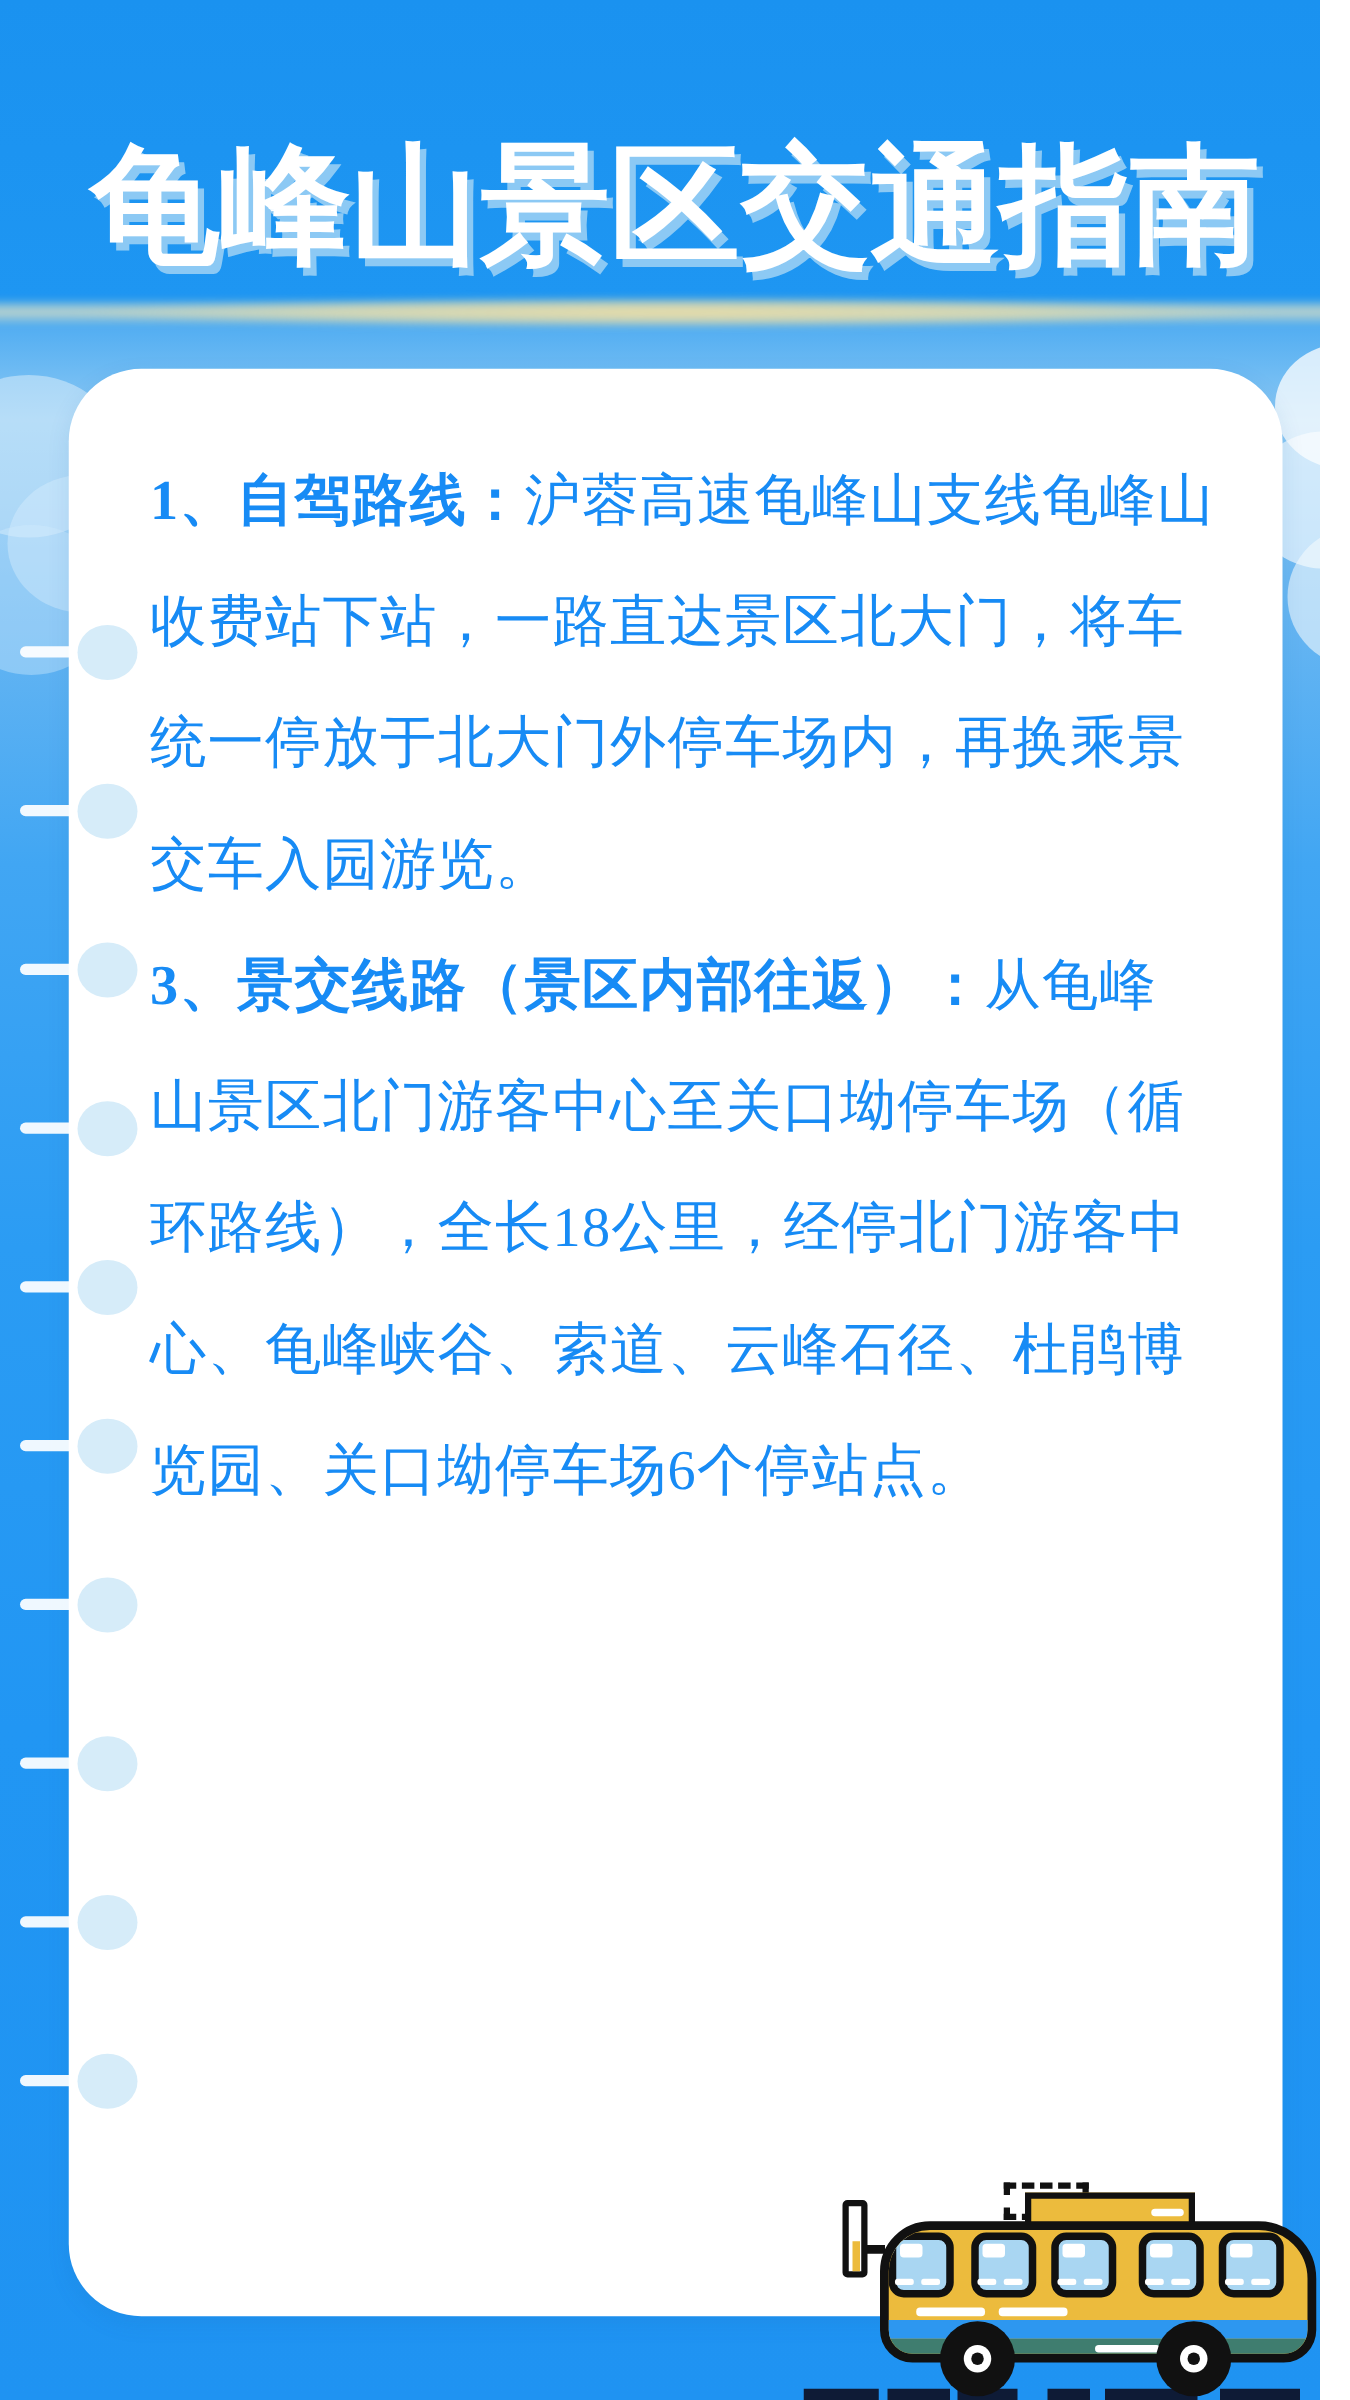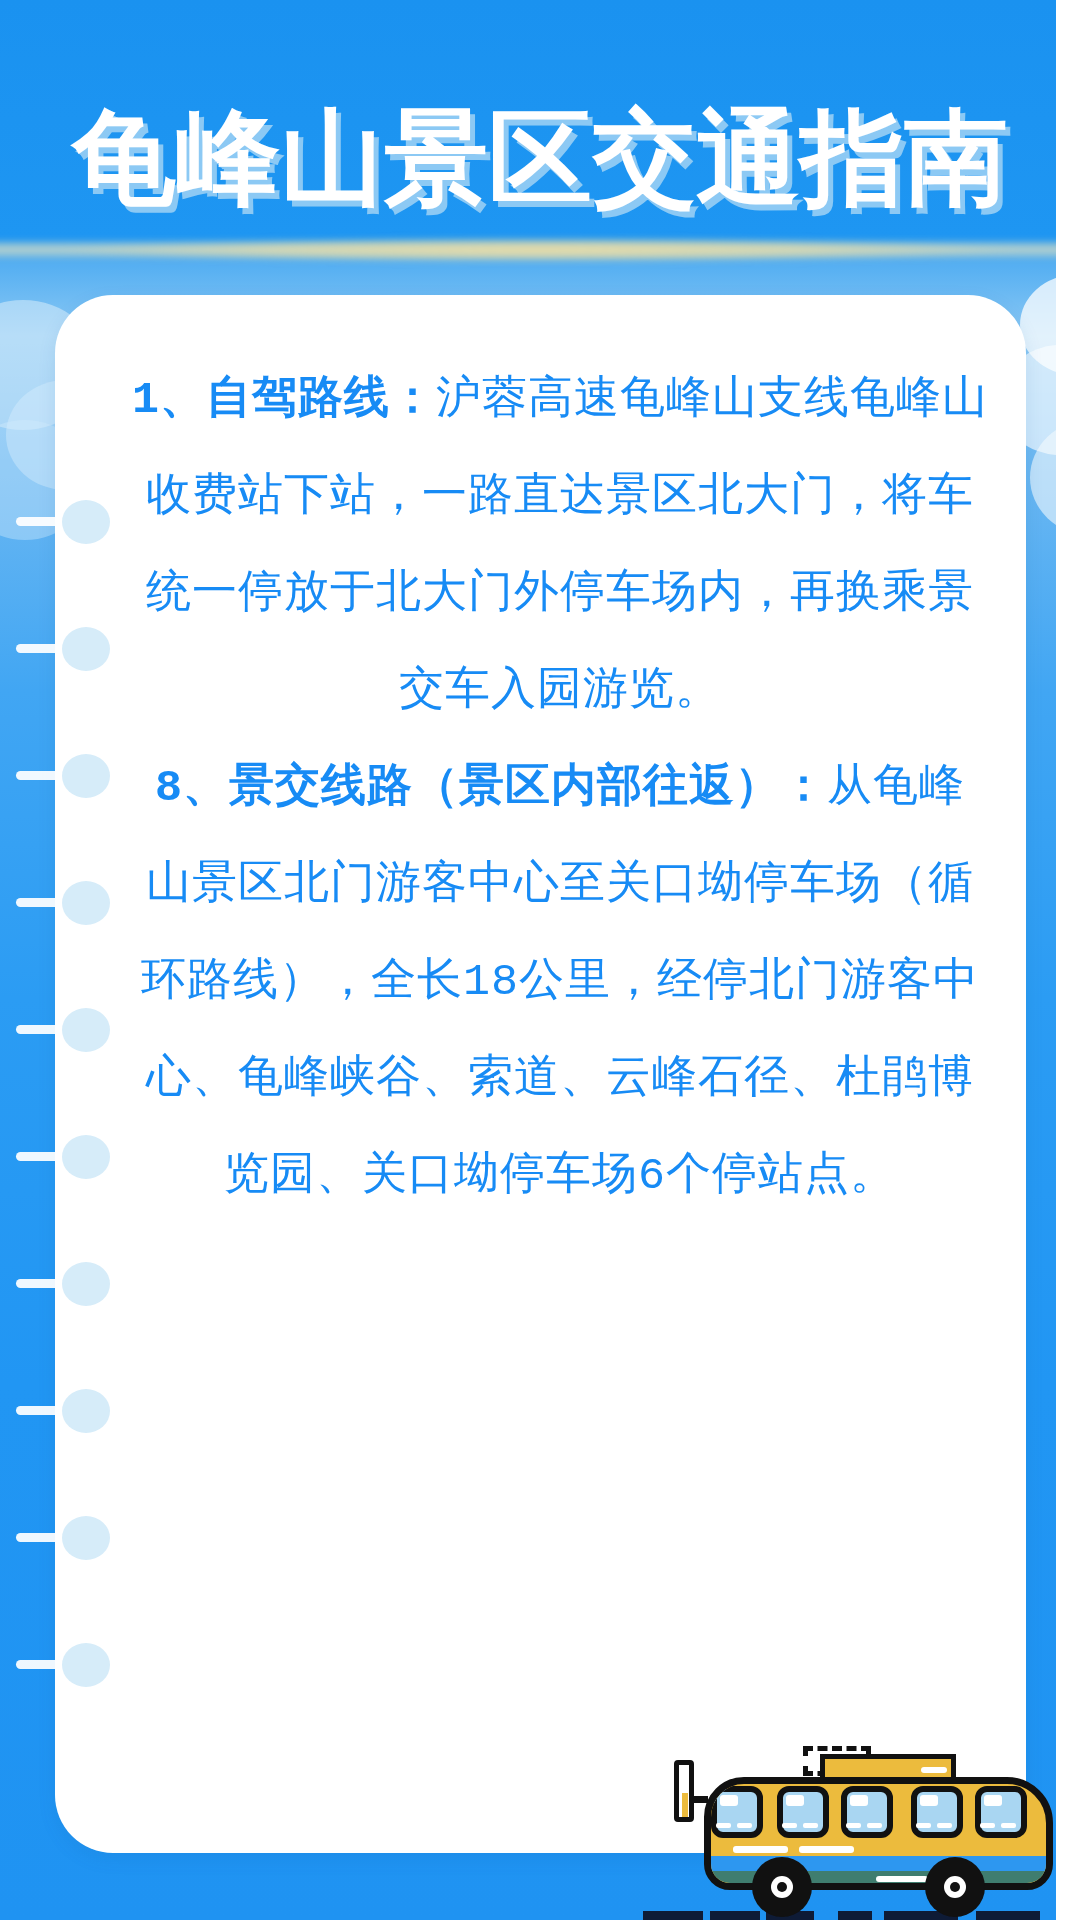--- a/index.html
+++ b/index.html
@@ -1,20 +1,20 @@
 <!DOCTYPE html>
 <html><head>
 <meta charset="utf-8">
 <style>
   html,body{margin:0;padding:0;}
   #page{
     position:relative;
     width:1056px;height:1920px;
     overflow:hidden;
-    font-family:Liberation Mono, monospace;
+    font-family:Liberation Serif, serif;
     background:linear-gradient(180deg,
       #1a92f0 0%, #1e96f2 12.5%, #55aff2 13.8%, #8cc9f4 17.5%,
       #6cb8f2 24%, #41a6f3 36%, #2b9cf3 52%, #2196f3 72%, #1f93f2 100%);
   }
   
   .streak{
     position:absolute;left:-60px;top:232px;width:1200px;height:36px;
     background:radial-gradient(ellipse 52% 46% at 50% 50%,
       rgba(235,221,165,0.95) 0%, rgba(235,221,165,0.6) 45%, rgba(235,221,165,0) 78%),
       linear-gradient(180deg, rgba(240,231,190,0) 18%, rgba(240,231,190,0.75) 48%, rgba(240,231,190,0) 82%);
@@ -41,21 +41,21 @@
     position:absolute;left:55px;top:295px;width:971px;height:1558px;
     background:#ffffff;border-radius:58px;
     box-shadow:0 6px 18px rgba(20,90,160,0.10);
   }
 
   .content{
     position:absolute;left:120px;top:352px;width:880px;
     font-size:45px;line-height:97px;letter-spacing:1px;
     color:#178bf5;z-index:3;
   }
-  .content p{margin:0;text-align:center;}
+  .content p{margin:0;}
   .sec-lead{font-weight:900;}
   .sec-body{white-space:pre-line;font-weight:400;}
 
   
   .binder-bar{
     position:absolute;left:16px;width:54px;height:9px;border-radius:5px;
     background:rgba(255,255,255,0.93);z-index:2;
   }
   .binder-dot{
     position:absolute;left:62px;width:48px;height:44px;border-radius:50%;
@@ -131,21 +131,21 @@
       <div class="binder-dot" style="top: 1516px;"></div>
       <div class="binder-bar" style="top: 1660px;"></div>
       <div class="binder-dot" style="top: 1643px;"></div>
     </div>
 
   <div class="content">
     <p><strong class="sec-lead">1、自驾路线：</strong><span class="sec-body">沪蓉高速龟峰山支线龟峰山
 收费站下站，一路直达景区北大门，将车
 统一停放于北大门外停车场内，再换乘景
 交车入园游览。</span></p>
-    <p><strong class="sec-lead">8、景交线路（景区内部往返）：</strong><span class="sec-body">从龟峰
+    <p><strong class="sec-lead">3、景交线路（景区内部往返）：</strong><span class="sec-body">从龟峰
 山景区北门游客中心至关口坳停车场（循
 环路线），全长18公里，经停北门游客中
 心、龟峰峡谷、索道、云峰石径、杜鹃博
 览园、关口坳停车场6个停站点。</span></p>
   </div>
 
   <div class="cutoff" style="left:643px;width:60px;"></div>
   <div class="cutoff" style="left:710px;width:50px;"></div>
   <div class="cutoff" style="left:766px;width:48px;"></div>
   <div class="cutoff" style="left:838px;width:34px;"></div>

